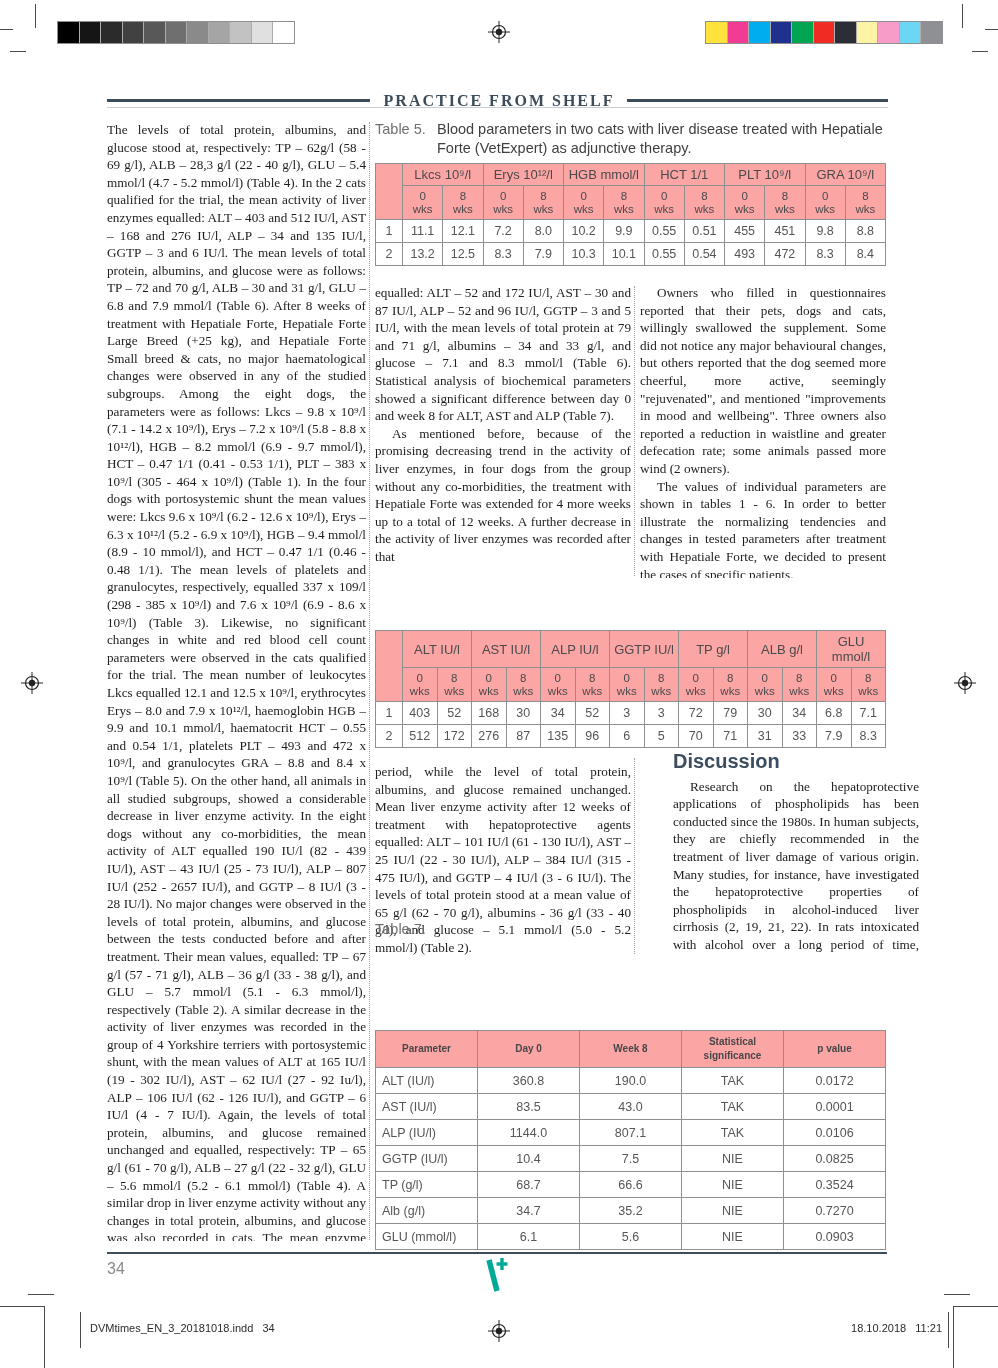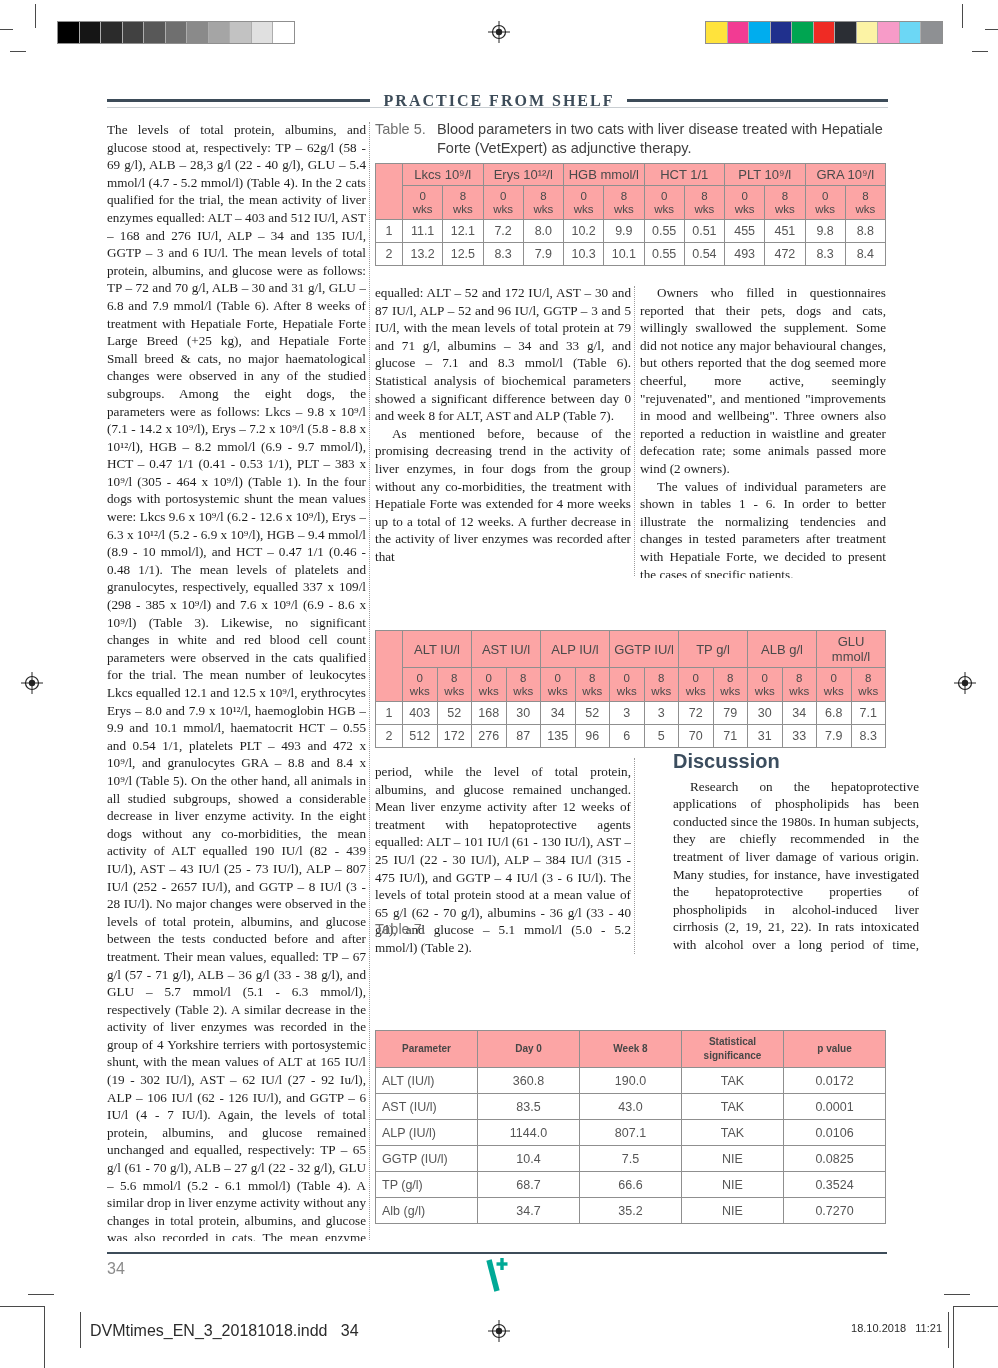--- a/index.html
+++ b/index.html
@@ -63,21 +63,21 @@
   #table7 th{font-weight:700;font-size:10px;padding:4px 6px;line-height:14px;color:#474747;}
   #table7 td{height:21px;padding:2px 6px;}
   #table7 td.param{text-align:left;}
 
   
   #footer-rule{position:absolute;left:107px;top:1252px;width:780px;height:2px;background:#3d4c59;}
   #page-number{position:absolute;left:107px;top:1260px;font-family:"Liberation Sans",sans-serif;
     font-size:16px;color:#8b8b8b;}
   #brand-logo{position:absolute;left:480px;top:1255px;}
   #print-file{position:absolute;left:90px;top:1322px;font-family:"Liberation Sans",sans-serif;
-    font-size:16px;color:#2b2b2b;white-space:pre;}
+    font-size:11px;color:#2b2b2b;white-space:pre;}
   #print-date{position:absolute;left:752px;top:1322px;width:190px;text-align:right;
     font-family:"Liberation Sans",sans-serif;font-size:11px;color:#2b2b2b;white-space:pre;}
 </style>
 </head>
 <body>
 
 <div id="sheet">
 
   <div id="graybar" class="swatchbar">
       <div class="swatch" style="background: rgb(0, 0, 0);"></div>
@@ -356,20 +356,27 @@
           <td>NIE</td>
           <td>0.3524</td>
         </tr>
         <tr>
           <td class="param">Alb (g/l)</td>
           <td>34.7</td>
           <td>35.2</td>
           <td>NIE</td>
           <td>0.7270</td>
         </tr>
+        <tr>
+          <td class="param">GLU (mmol/l)</td>
+          <td>6.1</td>
+          <td>5.6</td>
+          <td>NIE</td>
+          <td>0.0903</td>
+        </tr>
       </tbody>
     </table>
 
   <div id="footer-rule"></div>
   <div id="page-number">34</div>
   <svg id="brand-logo" width="30" height="40" viewBox="0 0 30 40">
     <line x1="9" y1="5" x2="17" y2="36" stroke="#00a996" stroke-width="5.5"></line>
     <line x1="22" y1="3" x2="22" y2="15" stroke="#00a996" stroke-width="3.4"></line>
     <line x1="16.5" y1="9" x2="27.5" y2="9" stroke="#00a996" stroke-width="3.4"></line>
   </svg>

